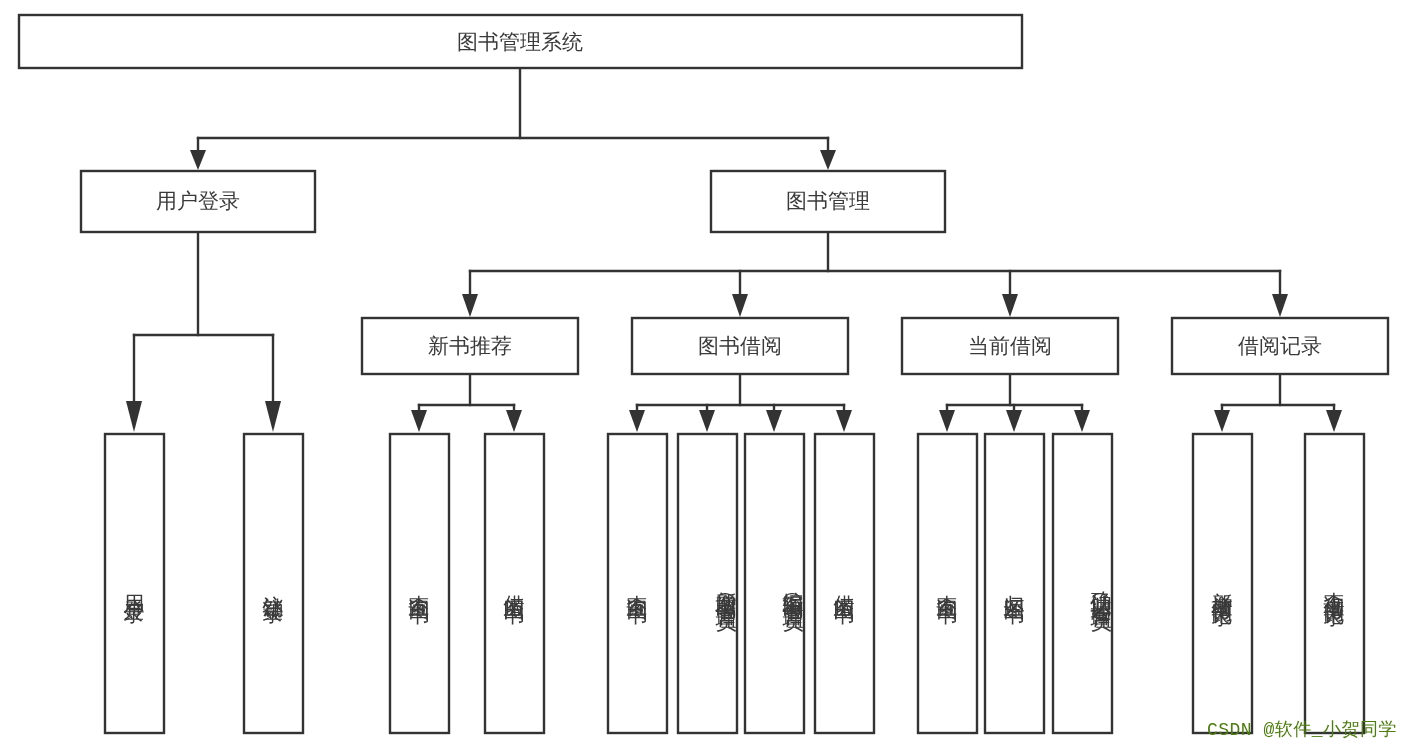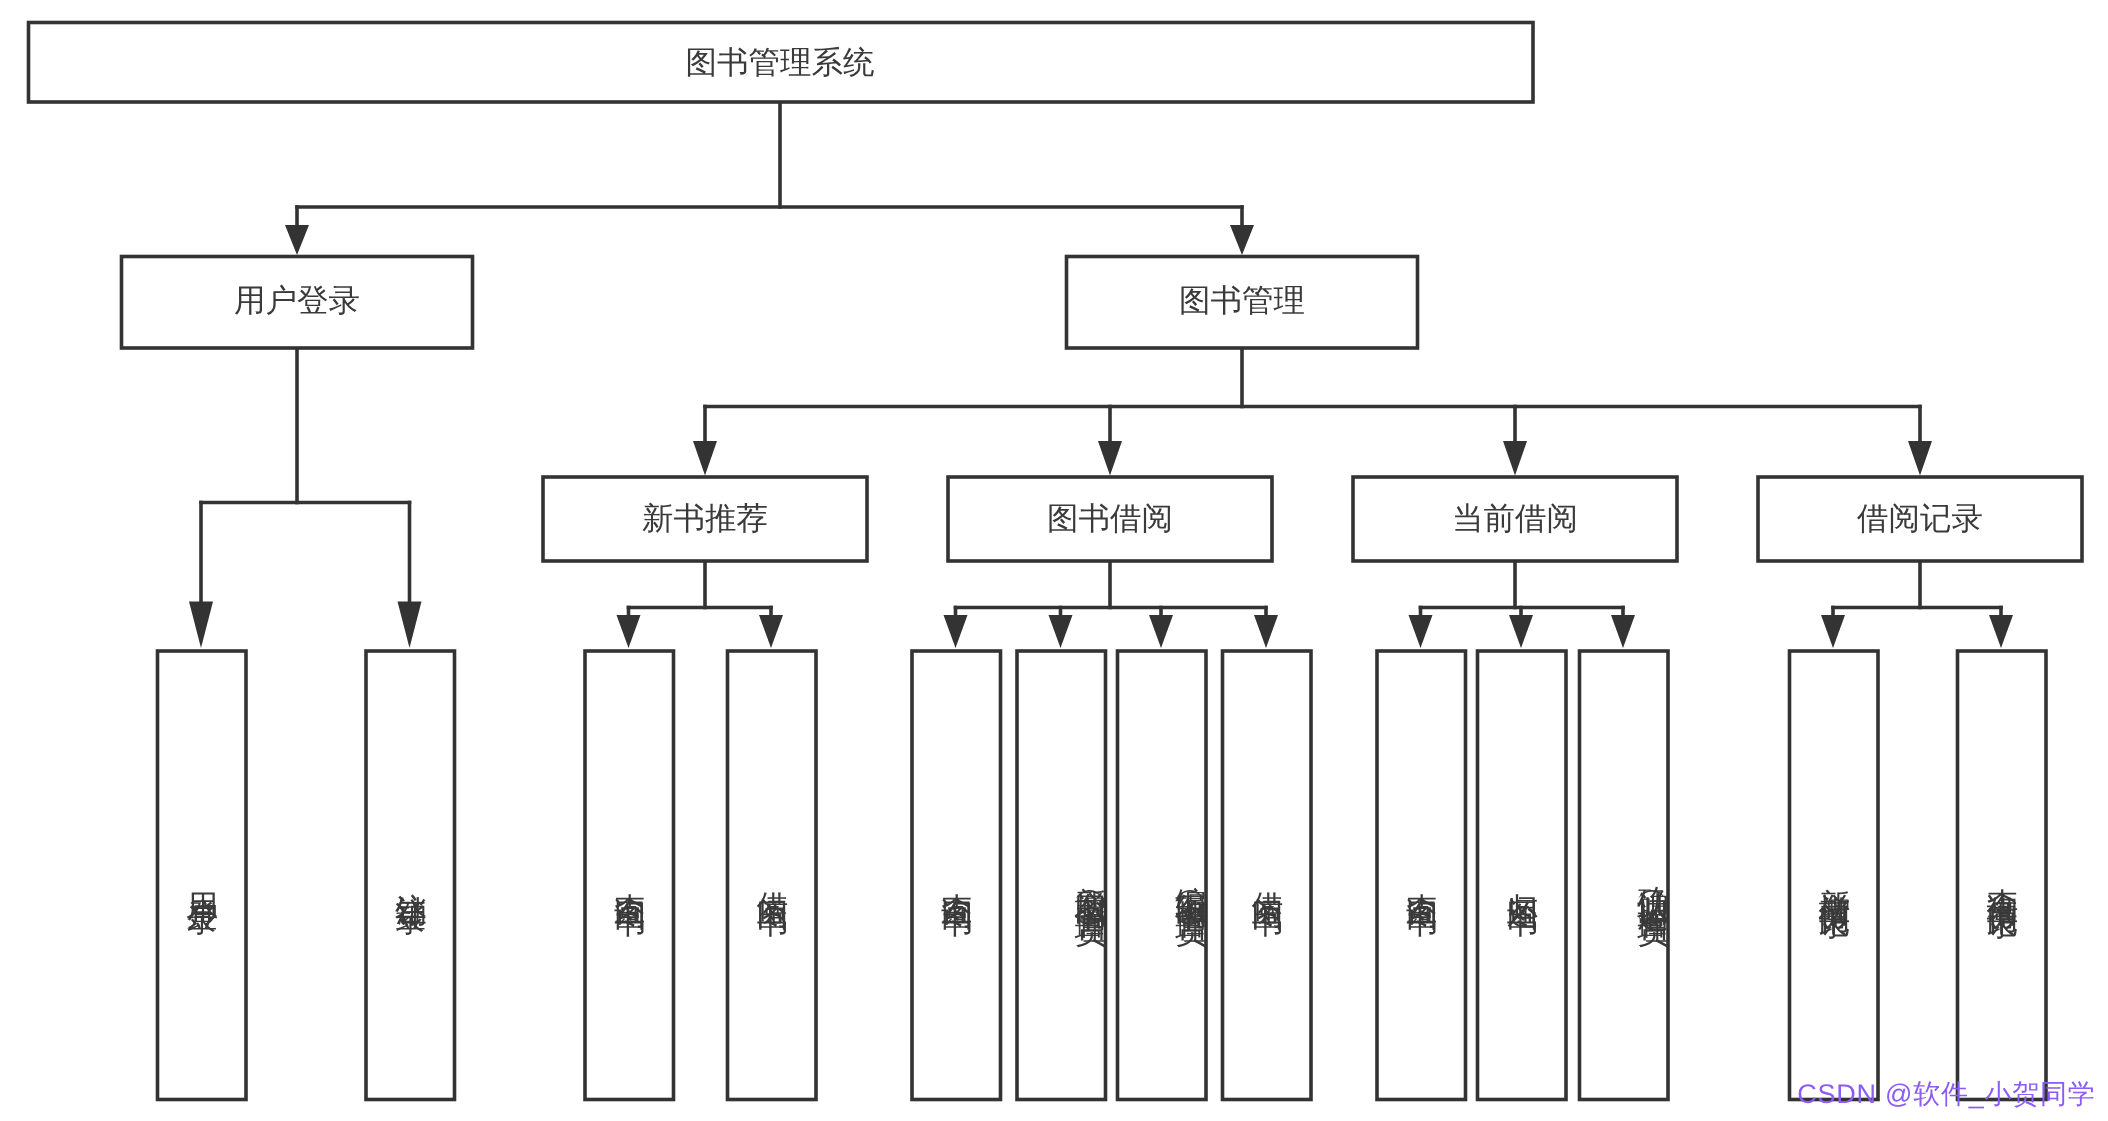--- a/index.html
+++ b/index.html
@@ -62,23 +62,23 @@
     align-items: center;
     justify-content: center;
     text-align: center;
     white-space: nowrap;
     pointer-events: none;
   }
   .watermark {
     position: absolute;
     right: 8px;
     bottom: 6px;
-    font-family: Liberation Sans, sans-serif;
+    font-family: Liberation Mono, monospace;
     font-size: 18px;
-    color: #8b5cf6;
+    color: #4d7c0f;
     letter-spacing: 0.5px;
     white-space: nowrap;
   }
 </style>
 </head>
 <body>
 
 <div id="diagram-root">
 
   <svg id="diagram-svg" viewBox="0 0 1405 747">

